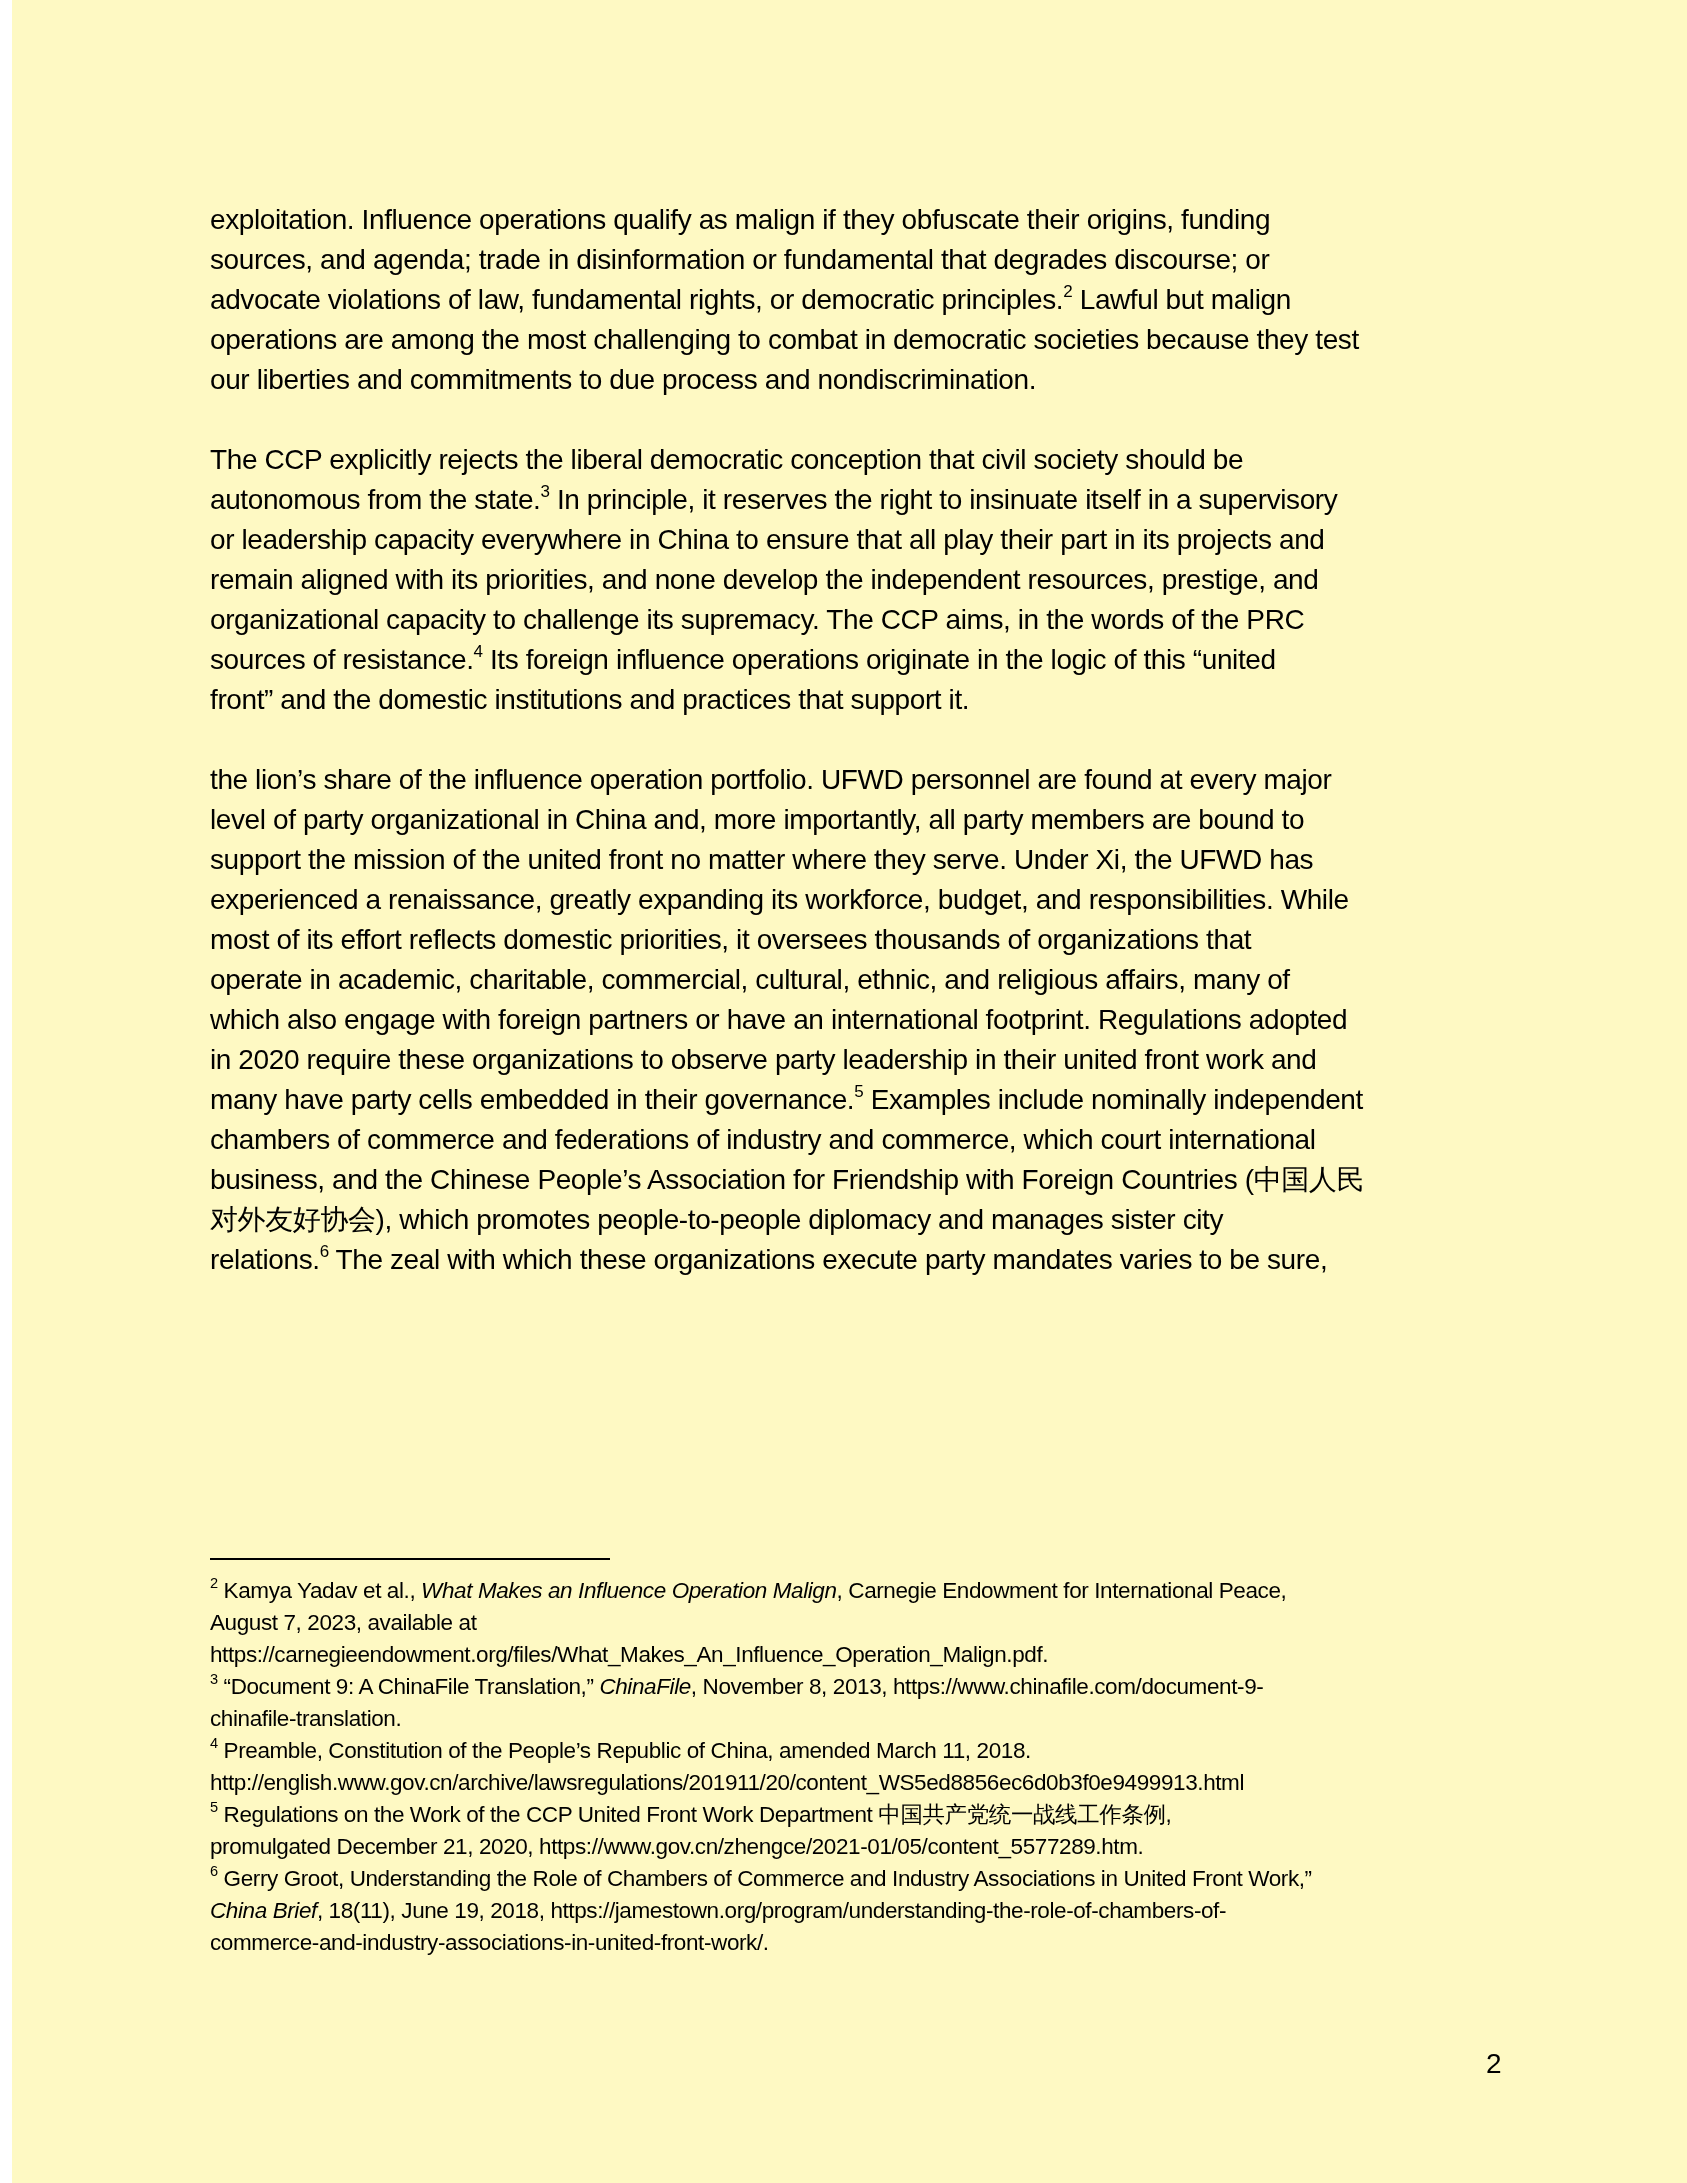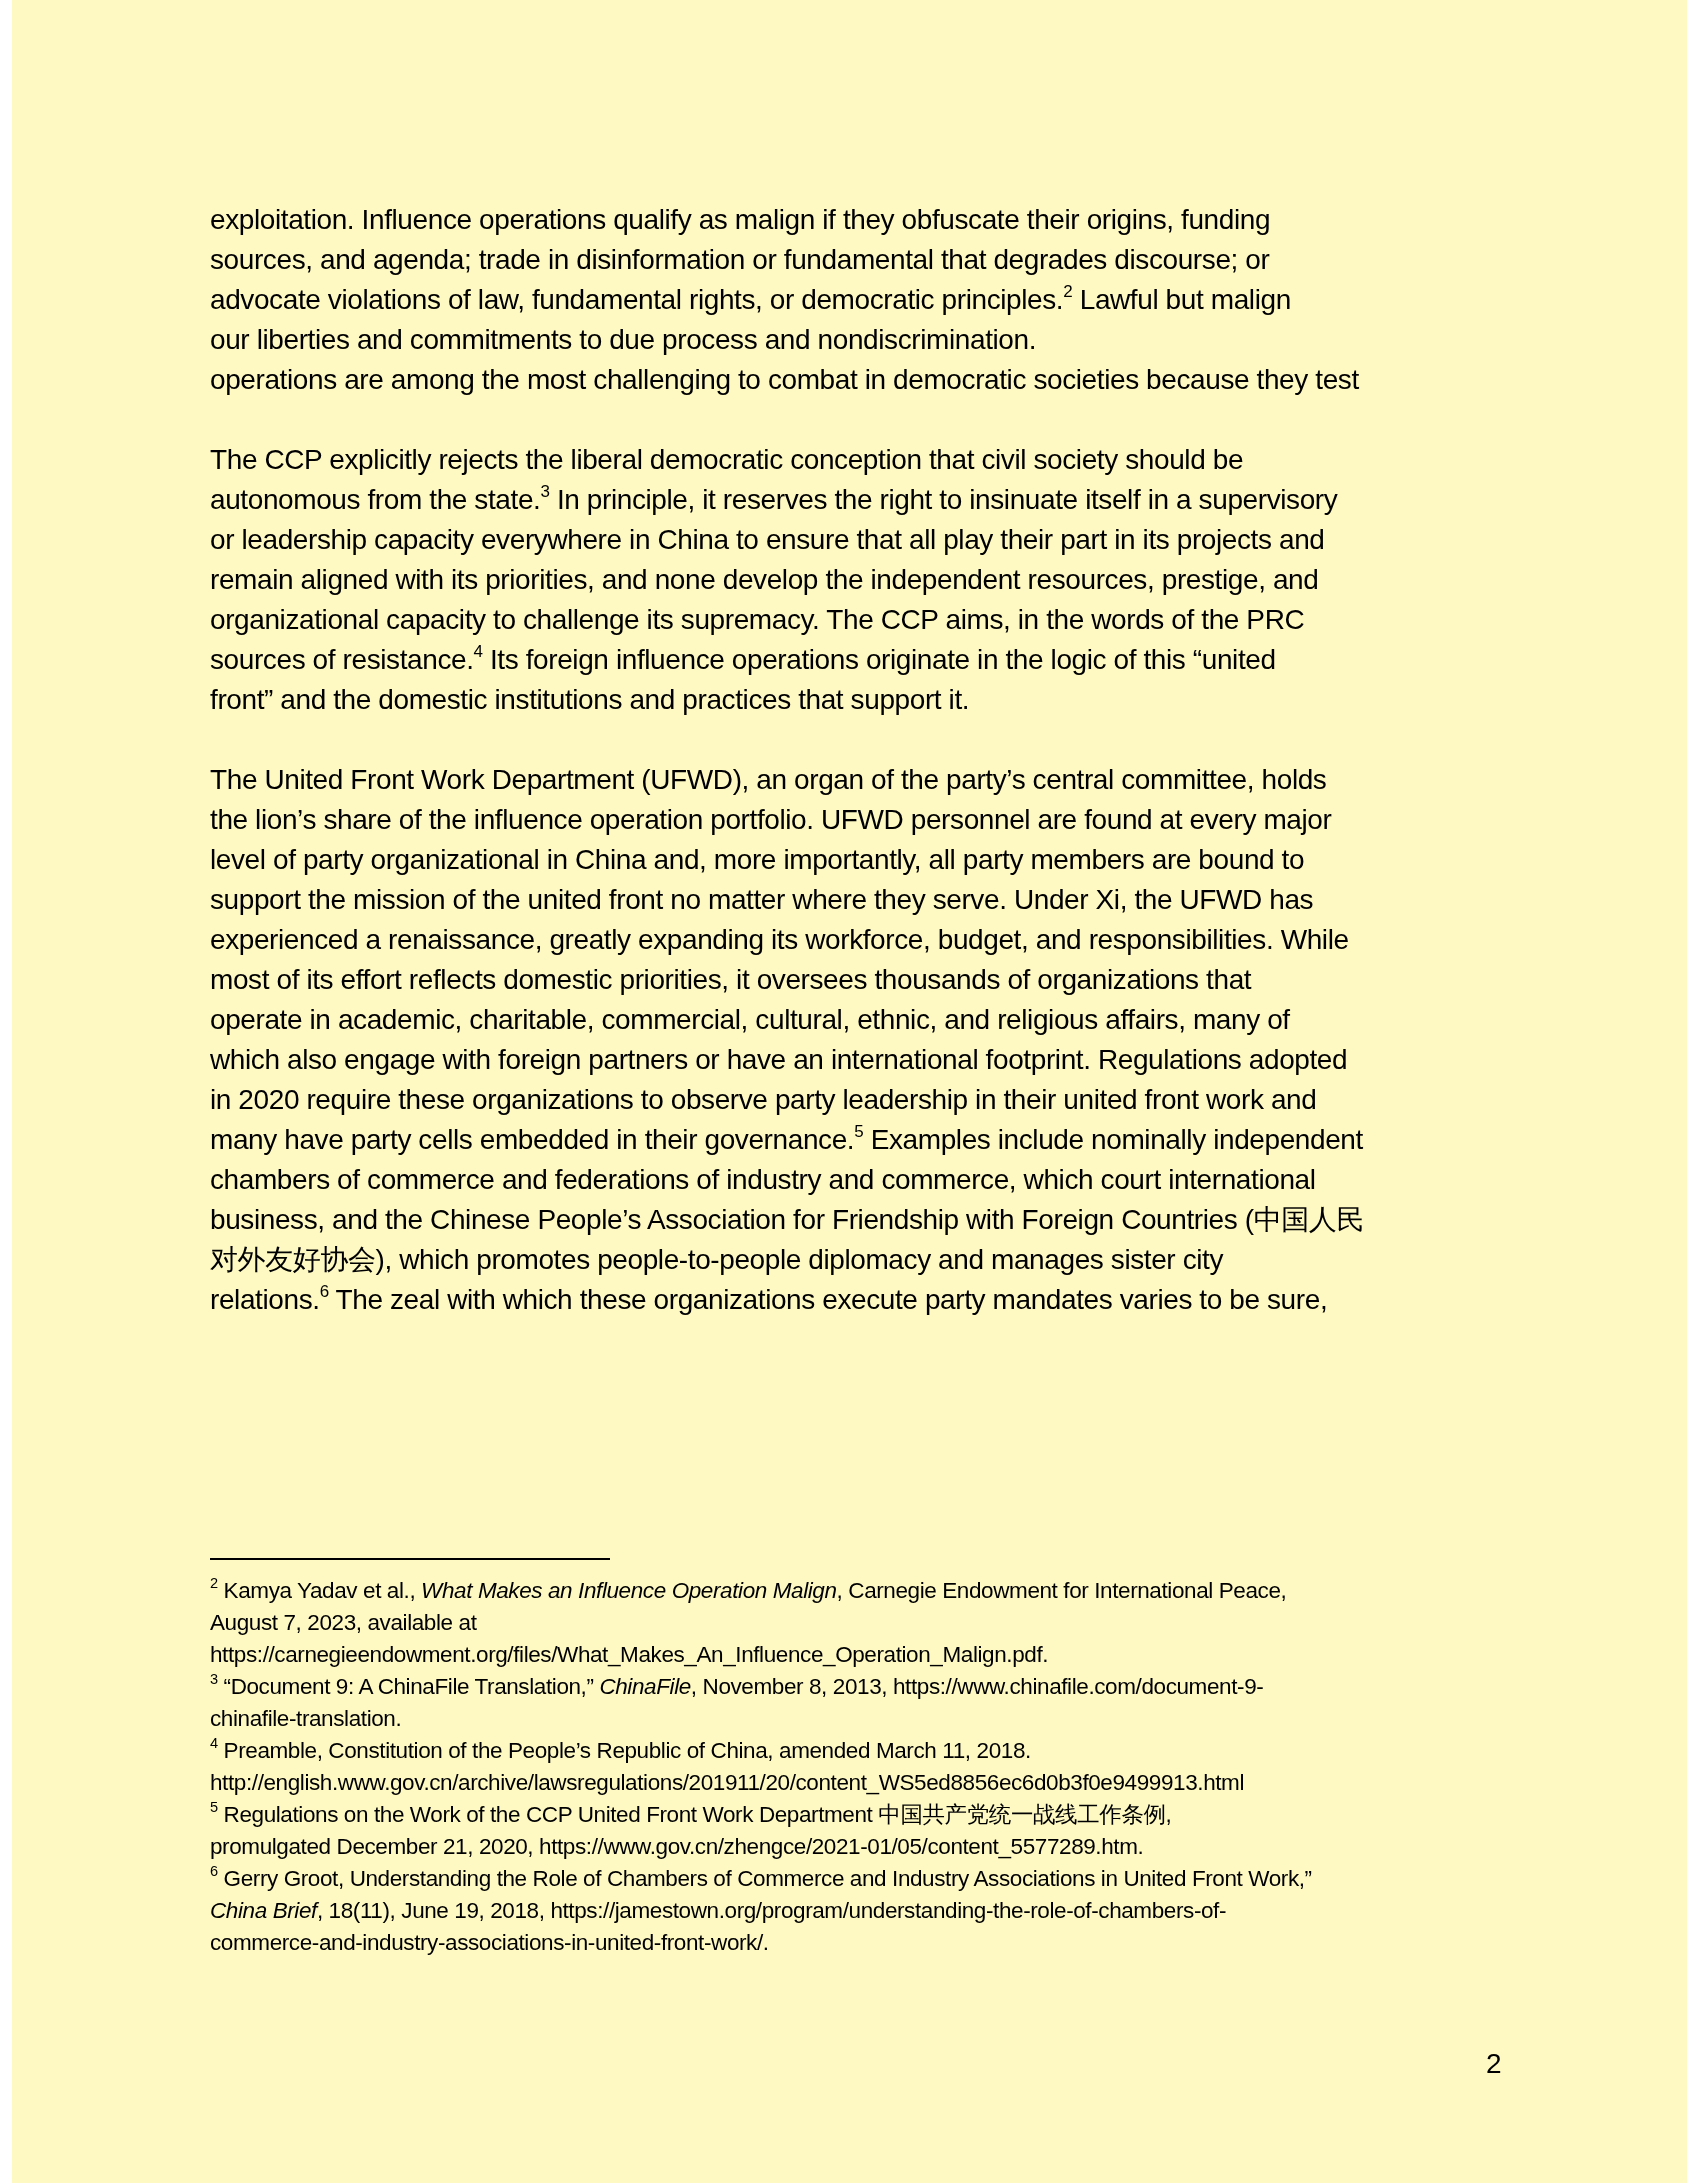--- a/index.html
+++ b/index.html
@@ -18,34 +18,33 @@
 </style>
 </head>
 <body>
 
 <div class="page">
   <div class="body-text" id="body-text">
       <div class="para">
         <span class="line">exploitation. Influence operations qualify as malign if they obfuscate their origins, funding</span>
         <span class="line">sources, and agenda; trade in disinformation or fundamental that degrades discourse; or</span>
         <span class="line"><span>advocate violations of law, fundamental rights, or democratic principles.</span><sup>2</sup><span> Lawful but malign</span></span>
+        <span class="line">operations are among the most challenging to combat in democratic societies because they test</span>
         <span class="line">our liberties and commitments to due process and nondiscrimination.</span>
-        <span class="line">operations are among the most challenging to combat in democratic societies because they test</span>
       </div>
       <div class="para">
         <span class="line">The CCP explicitly rejects the liberal democratic conception that civil society should be</span>
         <span class="line"><span>autonomous from the state.</span><sup>3</sup><span> In principle, it reserves the right to insinuate itself in a supervisory</span></span>
         <span class="line">or leadership capacity everywhere in China to ensure that all play their part in its projects and</span>
         <span class="line">remain aligned with its priorities, and none develop the independent resources, prestige, and</span>
         <span class="line">organizational capacity to challenge its supremacy. The CCP aims, in the words of the PRC</span>
         <span class="line"><span>sources of resistance.</span><sup>4</sup><span> Its foreign influence operations originate in the logic of this “united</span></span>
         <span class="line">front” and the domestic institutions and practices that support it.</span>
       </div>
       <div class="para">
-        <span class="line">The United Front Work Department (UFWD), an organ of the party’s central committee, holds</span>
         <span class="line">the lion’s share of the influence operation portfolio. UFWD personnel are found at every major</span>
         <span class="line">level of party organizational in China and, more importantly, all party members are bound to</span>
         <span class="line">support the mission of the united front no matter where they serve. Under Xi, the UFWD has</span>
         <span class="line">experienced a renaissance, greatly expanding its workforce, budget, and responsibilities. While</span>
         <span class="line">most of its effort reflects domestic priorities, it oversees thousands of organizations that</span>
         <span class="line">operate in academic, charitable, commercial, cultural, ethnic, and religious affairs, many of</span>
         <span class="line">which also engage with foreign partners or have an international footprint. Regulations adopted</span>
         <span class="line">in 2020 require these organizations to observe party leadership in their united front work and</span>
         <span class="line"><span>many have party cells embedded in their governance.</span><sup>5</sup><span> Examples include nominally independent</span></span>
         <span class="line">chambers of commerce and federations of industry and commerce, which court international</span>

